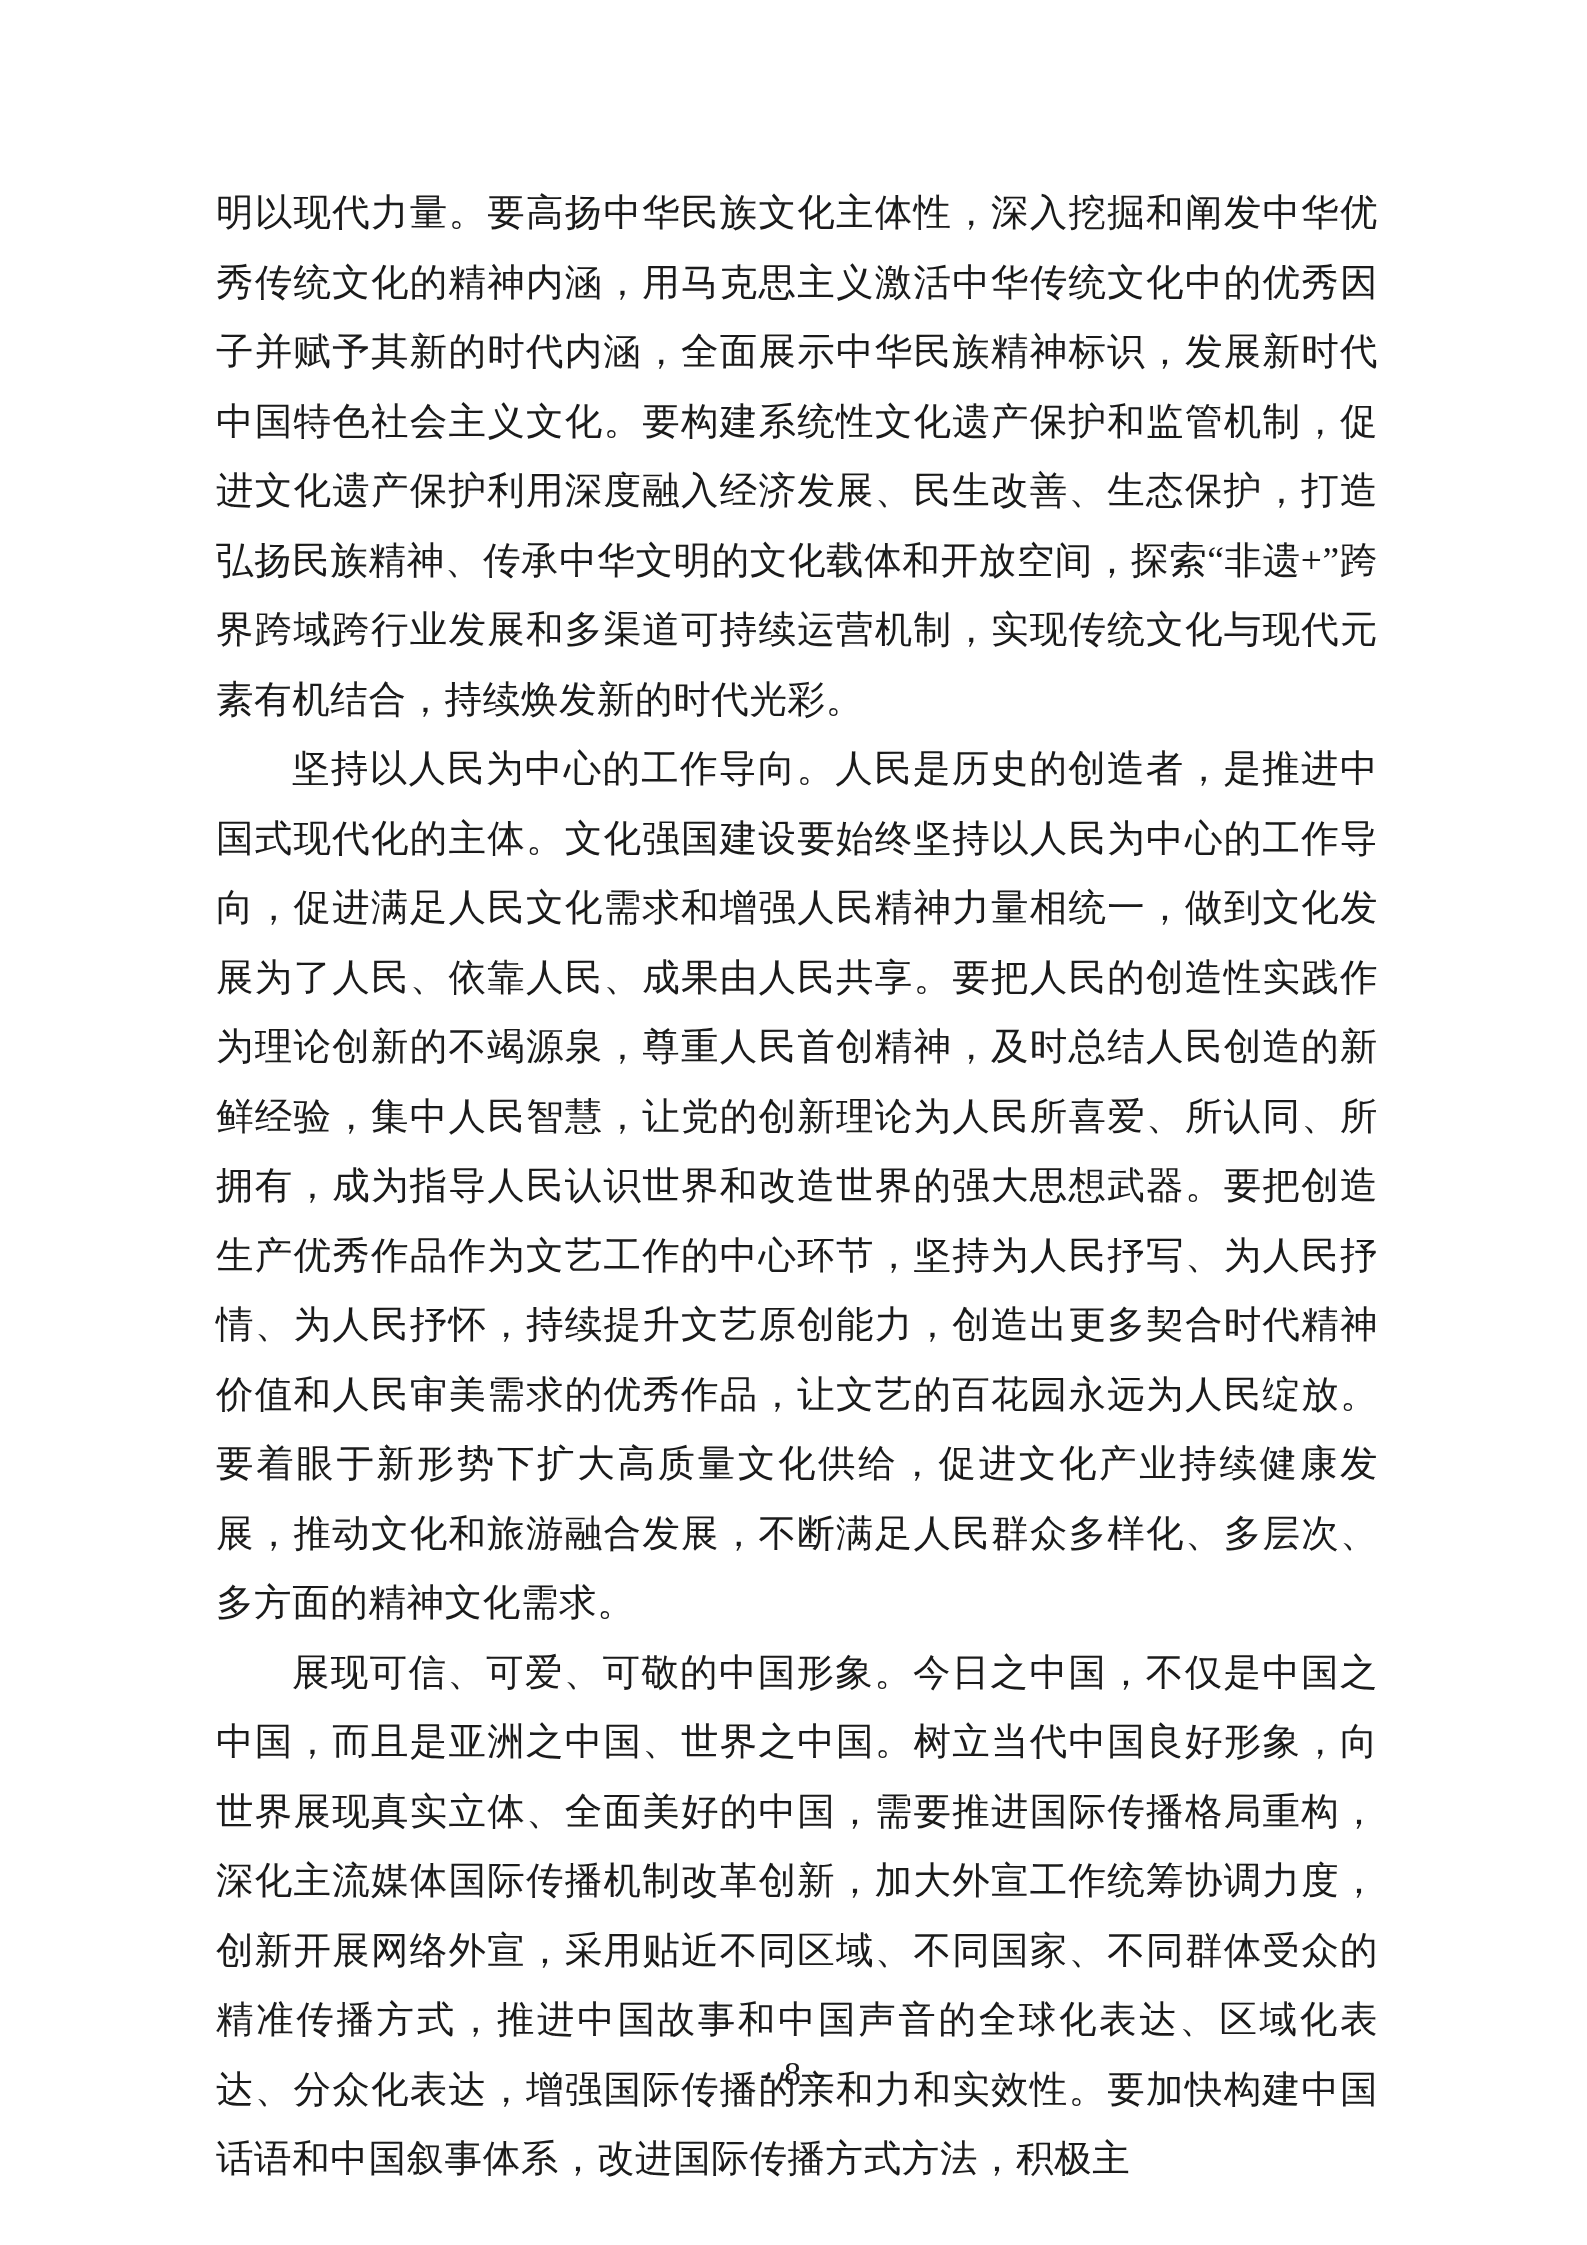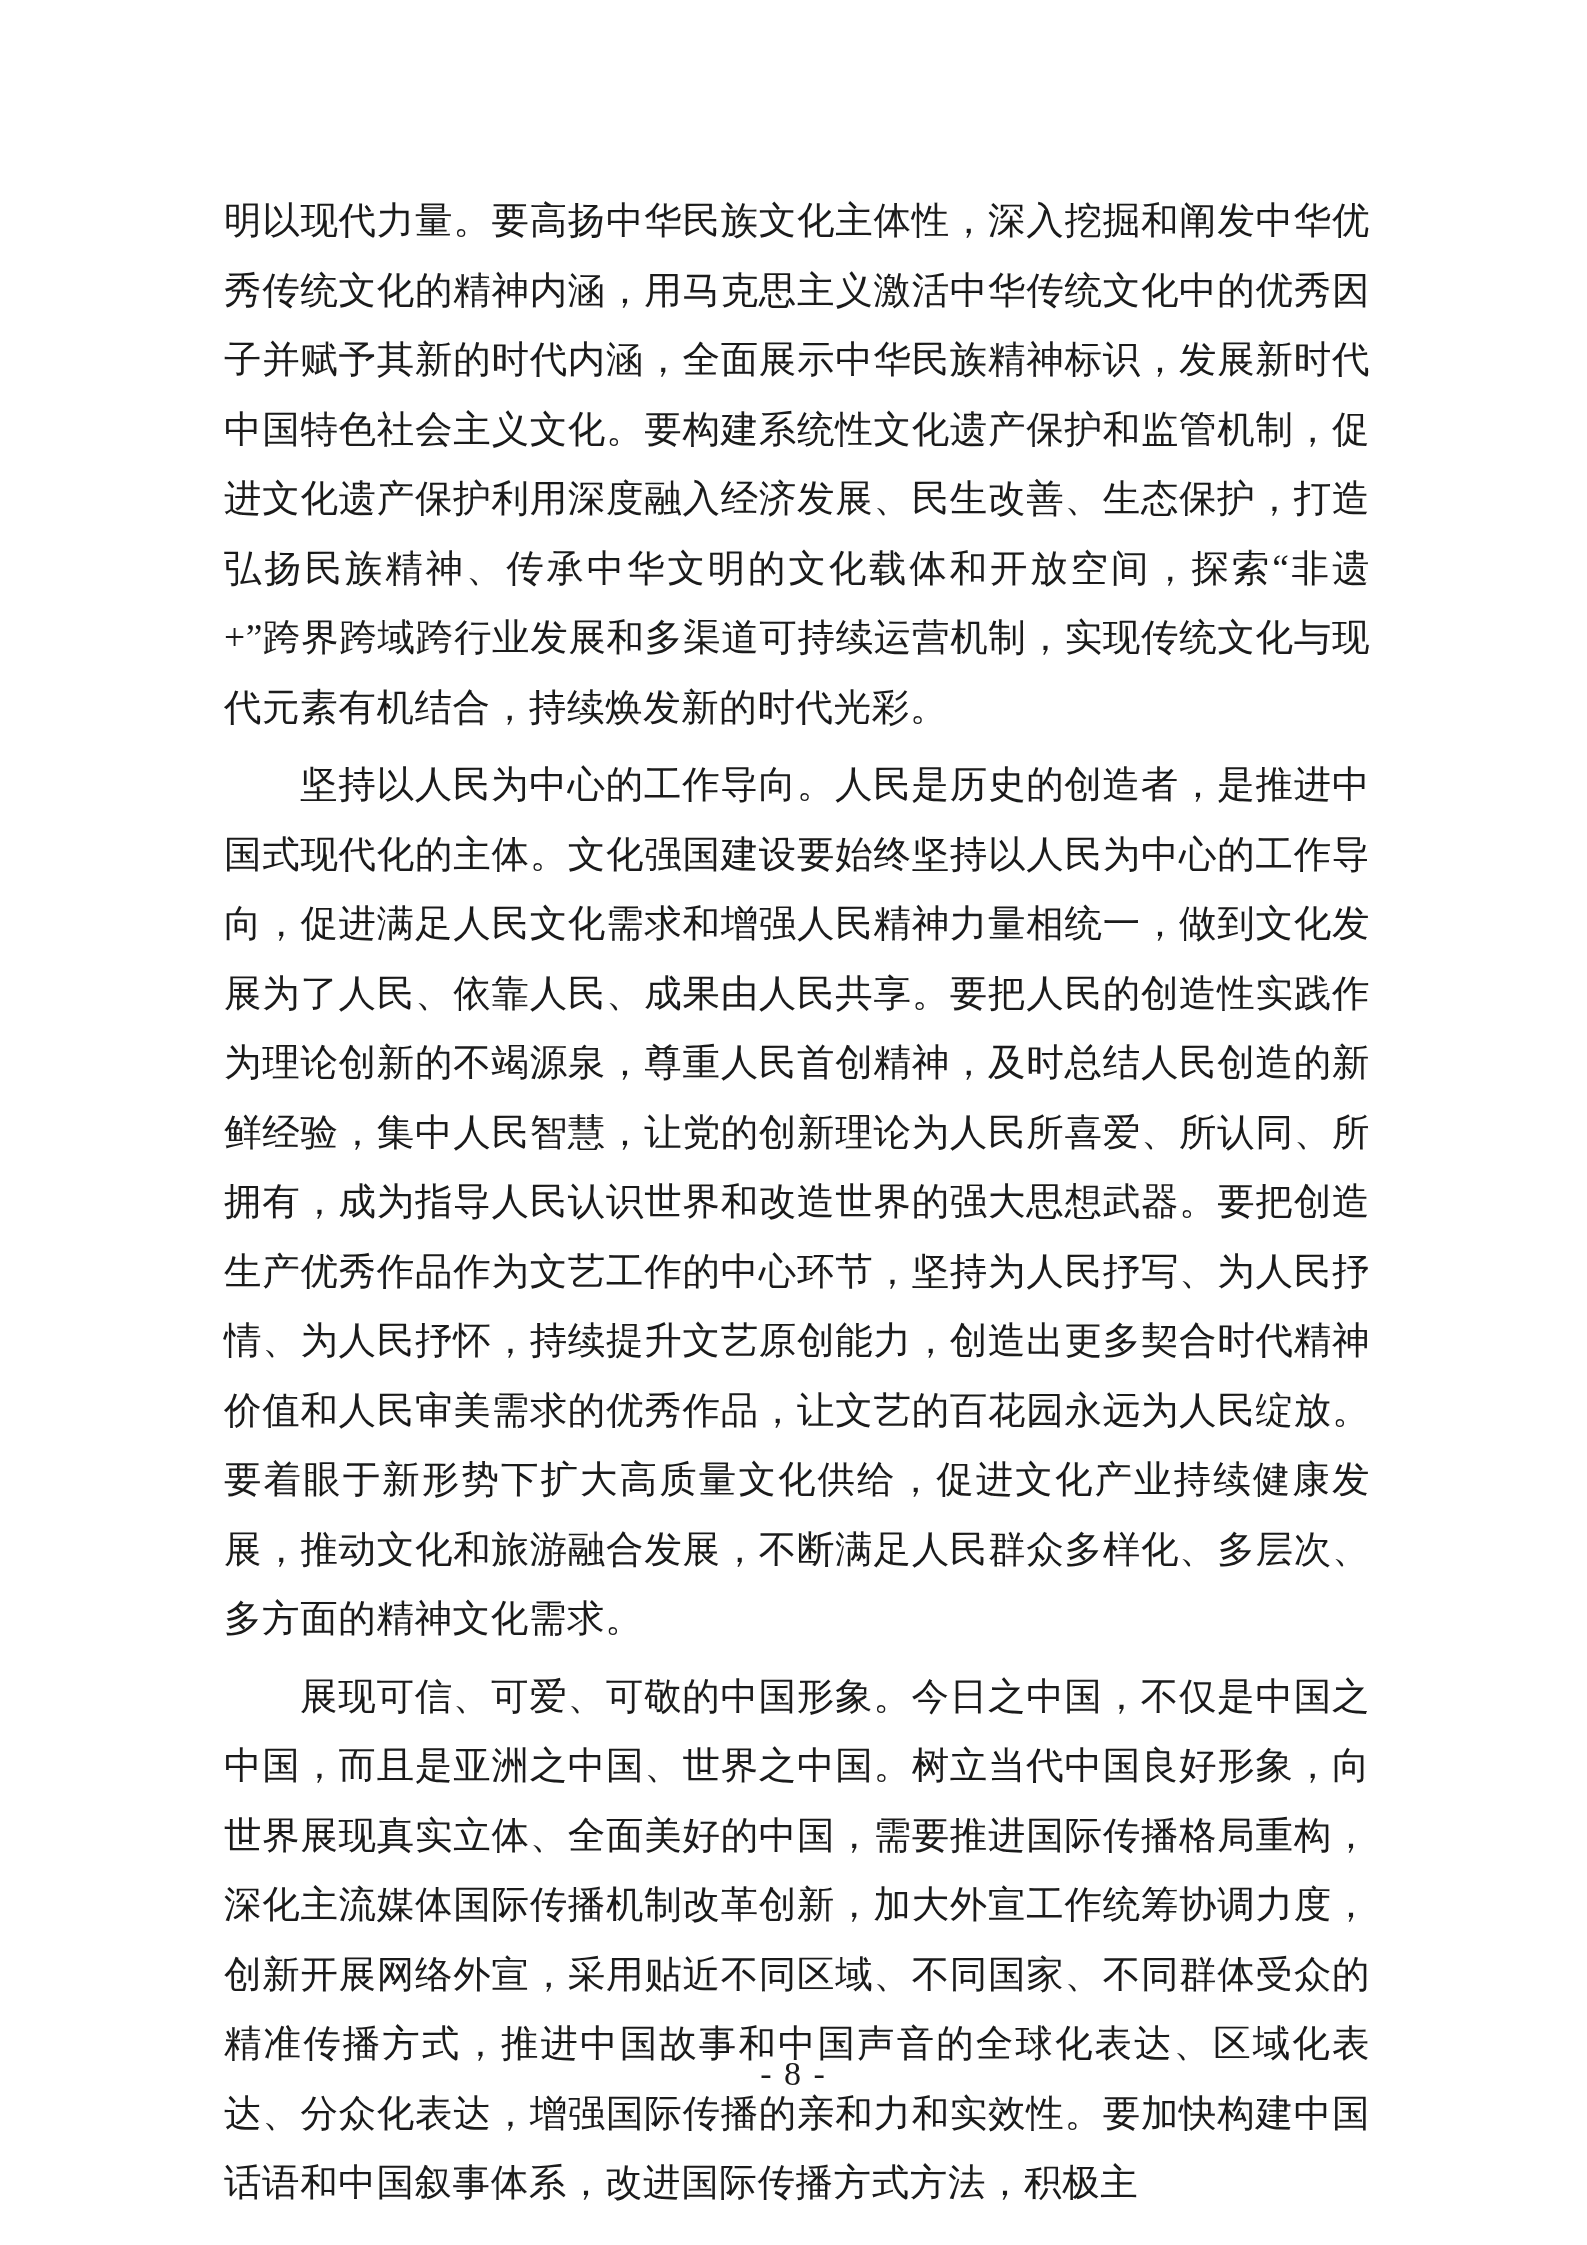--- a/index.html
+++ b/index.html
@@ -16,21 +16,21 @@
     overflow: hidden;
     font-family: "Liberation Serif", "DejaVu Serif", serif;
   }
   .content {
     position: absolute;
     left: 216px;
     top: 178px;
     width: 1162px;
   }
   p.para {
-    margin: 8px;
+    margin: 0;
     font-size: 37.5px;
     line-height: 69.5px;
     color: #1b1b1b;
     text-align: justify;
     text-justify: inter-ideograph;
     letter-spacing: 0.6px;
     font-family: "Liberation Serif", "DejaVu Serif", serif;
   }
   p.indent {
     text-indent: 76px;

